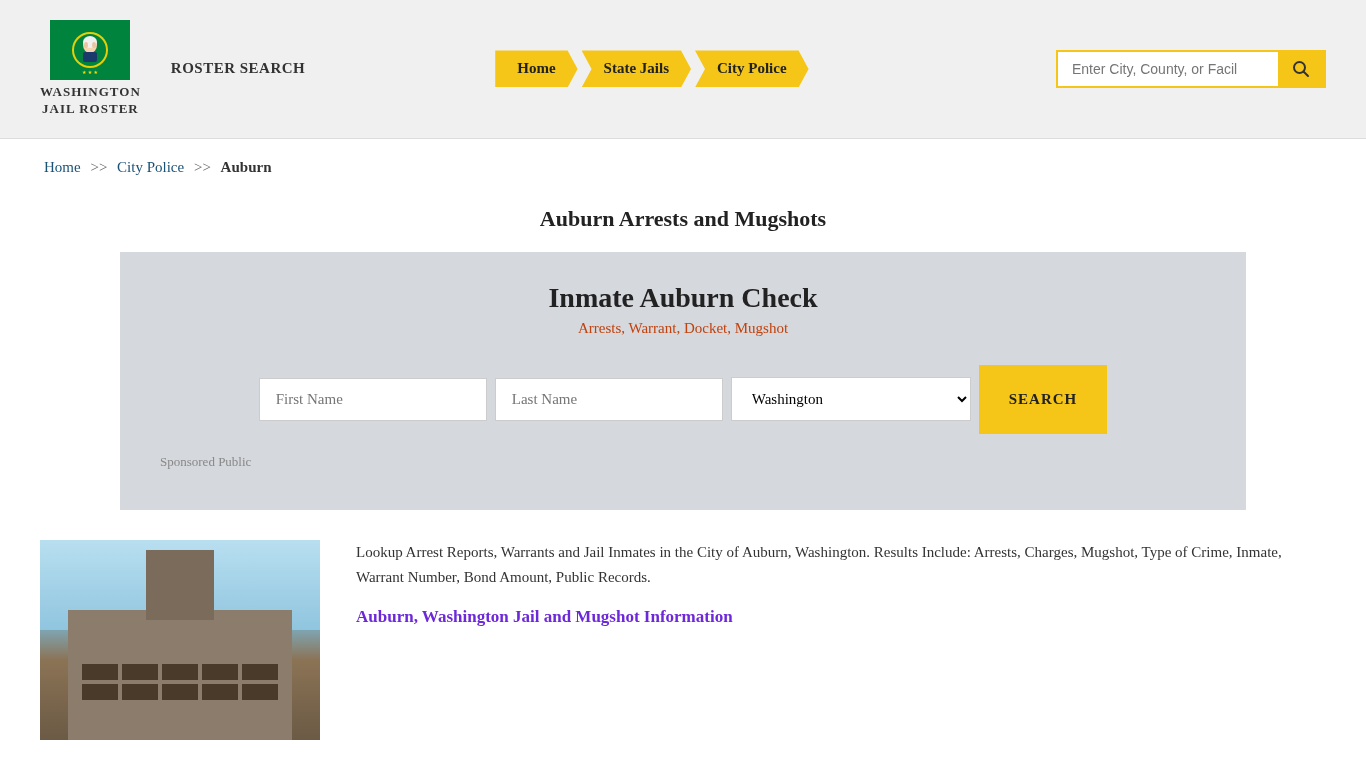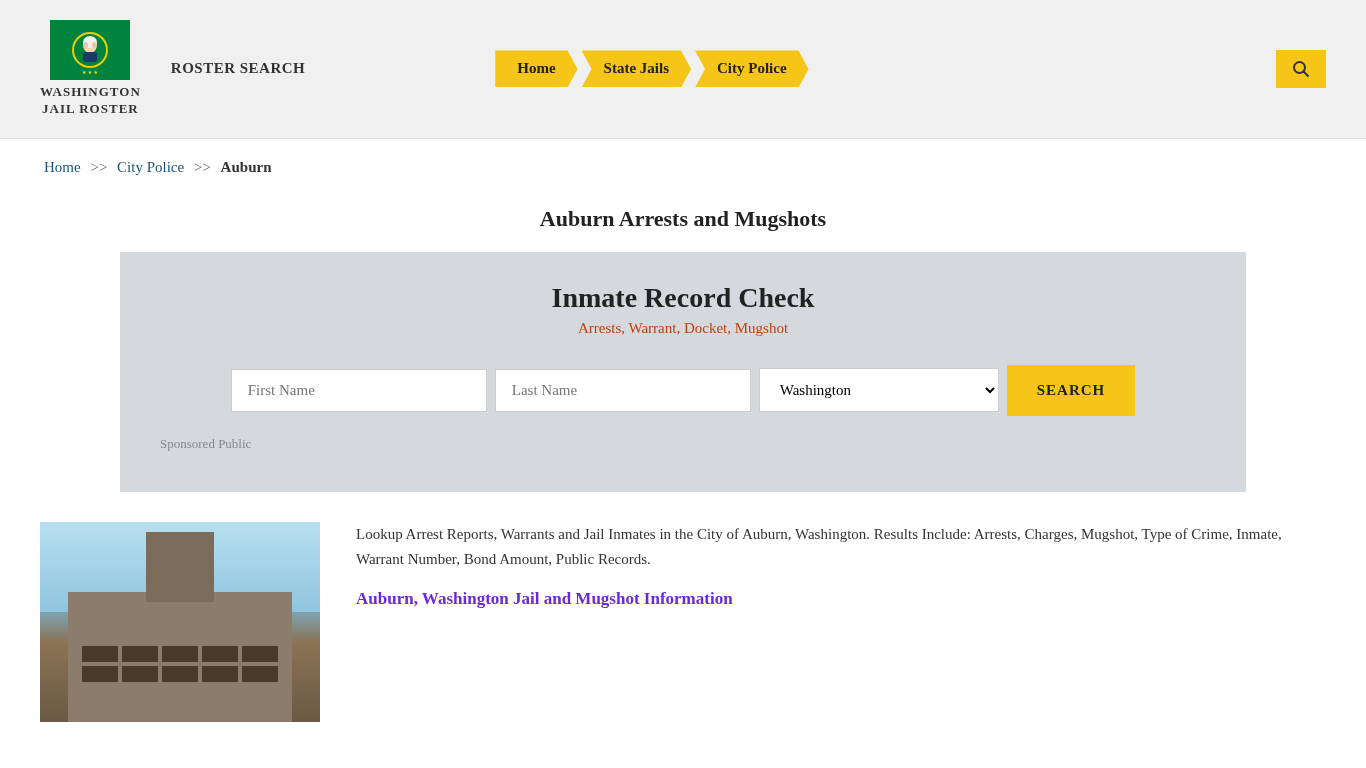--- a/index.html
+++ b/index.html
@@ -134,37 +134,37 @@
       display: flex;
       gap: 8px;
       justify-content: center;
       align-items: center;
     }
     .inmate-form input[type="text"] {
       padding: 12px 16px;
       font-size: 15px;
       border: 1px solid #ccc;
       outline: none;
-      width: 256px;
+      width: 228px;
       font-family: inherit;
     }
     .inmate-form select {
       padding: 12px 16px;
       font-size: 15px;
       border: 1px solid #ccc;
       outline: none;
       width: 240px;
       font-family: inherit;
       background: #fff;
     }
     .inmate-form .search-btn {
       background: #f5c518;
       color: #222;
       border: none;
-      padding: 17px 30px;
+      padding: 26px 30px;
       font-size: 15px;
       font-weight: bold;
       cursor: pointer;
       letter-spacing: 1px;
       font-family: inherit;
     }
     .sponsored {
       text-align: left;
       margin-top: 20px;
       font-size: 13px;
@@ -266,41 +266,42 @@
 
   <a class="roster-search-link" href="#">ROSTER SEARCH</a>
 
   <nav class="nav-buttons">
     <a class="nav-btn" href="#">Home</a>
     <a class="nav-btn" href="#">State Jails</a>
     <a class="nav-btn" href="#">City Police</a>
   </nav>
 
   <div class="search-bar">
+    <input type="text" placeholder="Enter City, County, or Facil" style="">
     <button>
       <svg width="18" height="18" viewBox="0 0 18 18" fill="none" xmlns="http://www.w3.org/2000/svg">
         <circle cx="7.5" cy="7.5" r="5.5" stroke="#333" stroke-width="2"></circle>
         <line x1="11.5" y1="11.5" x2="16" y2="16" stroke="#333" stroke-width="2" stroke-linecap="round"></line>
       </svg>
     </button>
   </div>
 </header>
 
 <nav class="breadcrumb">
   <a href="#">Home</a>
   <span class="sep">&gt;&gt;</span>
   <a href="#">City Police</a>
   <span class="sep">&gt;&gt;</span>
   <span class="current">Auburn</span>
 </nav>
 
 <h1 class="page-title">Auburn Arrests and Mugshots</h1>
 
 <div class="inmate-box">
-  <h2>Inmate Record Check</h2>
+  <h2>Inmate Auburn Check</h2>
   <p class="subtitle">Arrests, Warrant, Docket, Mugshot</p>
   <div class="inmate-form">
     <input type="text" placeholder="First Name" style="">
     <input type="text" placeholder="Last Name" style="">
     <select id="state-select"><option value="Alabama">Alabama</option><option value="Alaska">Alaska</option><option value="Arizona">Arizona</option><option value="Arkansas">Arkansas</option><option value="California">California</option><option value="Colorado">Colorado</option><option value="Connecticut">Connecticut</option><option value="Delaware">Delaware</option><option value="Florida">Florida</option><option value="Georgia">Georgia</option><option value="Hawaii">Hawaii</option><option value="Idaho">Idaho</option><option value="Illinois">Illinois</option><option value="Indiana">Indiana</option><option value="Iowa">Iowa</option><option value="Kansas">Kansas</option><option value="Kentucky">Kentucky</option><option value="Louisiana">Louisiana</option><option value="Maine">Maine</option><option value="Maryland">Maryland</option><option value="Massachusetts">Massachusetts</option><option value="Michigan">Michigan</option><option value="Minnesota">Minnesota</option><option value="Mississippi">Mississippi</option><option value="Missouri">Missouri</option><option value="Montana">Montana</option><option value="Nebraska">Nebraska</option><option value="Nevada">Nevada</option><option value="New Hampshire">New Hampshire</option><option value="New Jersey">New Jersey</option><option value="New Mexico">New Mexico</option><option value="New York">New York</option><option value="North Carolina">North Carolina</option><option value="North Dakota">North Dakota</option><option value="Ohio">Ohio</option><option value="Oklahoma">Oklahoma</option><option value="Oregon">Oregon</option><option value="Pennsylvania">Pennsylvania</option><option value="Rhode Island">Rhode Island</option><option value="South Carolina">South Carolina</option><option value="South Dakota">South Dakota</option><option value="Tennessee">Tennessee</option><option value="Texas">Texas</option><option value="Utah">Utah</option><option value="Vermont">Vermont</option><option value="Virginia">Virginia</option><option value="Washington" selected="">Washington</option><option value="West Virginia">West Virginia</option><option value="Wisconsin">Wisconsin</option><option value="Wyoming">Wyoming</option></select>
     <button class="search-btn">SEARCH</button>
   </div>
   <div class="sponsored">Sponsored Public</div>
 </div>
 

